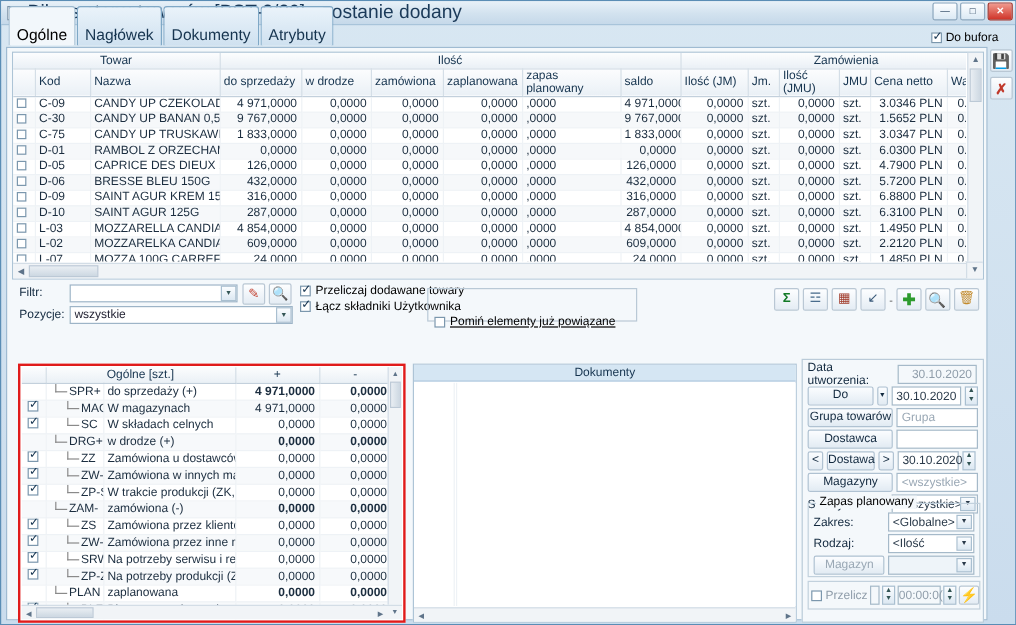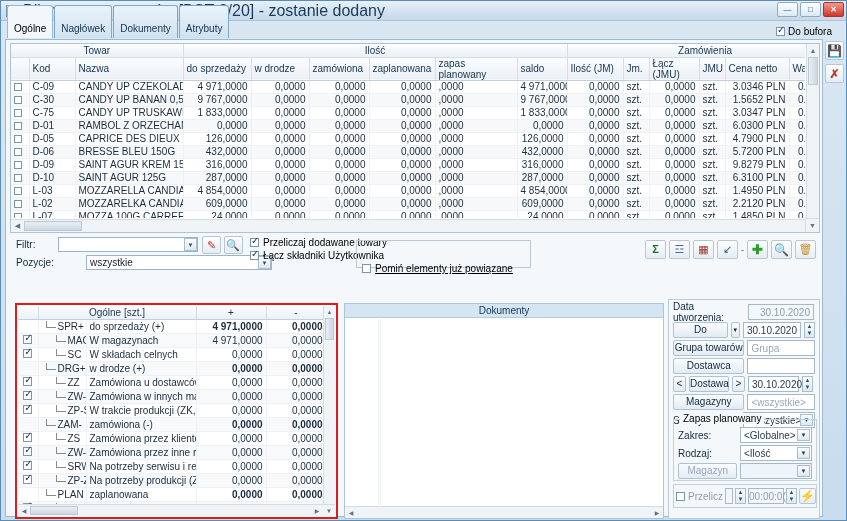--- a/index.html
+++ b/index.html
@@ -47,21 +47,21 @@
   }
 
   
   .tabstrip {
     height: 17px; padding-left: 6px;
     display: flex; align-items: flex-end; gap: 1px;
     position: relative;
   }
   .tab {
     height: 14px; padding: 16px 6px;
-    font-size: 10px; line-height: 14px;
+    font-size: 13px; line-height: 14px;
     border: 1px solid #7fa8c6; border-bottom: none;
     border-radius: 3px 3px 0 0;
     background: linear-gradient(#eaf3fa, #cfe1f0);
     color: #16344f;
   }
   .tab.active {
     background: #f2f7fb;
     border-color: #9bb8ce;
     color: #000;
     position: relative; z-index: 2;
@@ -322,21 +322,21 @@
               <th>Kod</th>
               <th>Nazwa</th>
               <th>do sprzedaży</th>
               <th>w drodze</th>
               <th>zamówiona</th>
               <th>zaplanowana</th>
               <th>zapas planowany</th>
               <th>saldo</th>
               <th>Ilość (JM)</th>
               <th>Jm.</th>
-              <th>Łącz (JMU)</th>
+              <th>Ilość (JMU)</th>
               <th>JMU</th>
               <th>Cena netto</th>
               <th>Wartość</th>
             </tr>
           </thead>
           <tbody id="grid-body">
               <tr>
                 <td><span class="cb"></span></td>
                 <td>C-09</td>
                 <td>CANDY UP CZEKOLADA 1</td>
@@ -445,21 +445,21 @@
                 <td class="num">316,0000</td>
                 <td class="num">0,0000</td>
                 <td class="num">0,0000</td>
                 <td class="num">0,0000</td>
                 <td>,0000</td>
                 <td class="num">316,0000</td>
                 <td class="num">0,0000</td>
                 <td>szt.</td>
                 <td class="num">0,0000</td>
                 <td>szt.</td>
-                <td class="num">9.8279 PLN</td>
+                <td class="num">6.8800 PLN</td>
                 <td class="num">0.00 PLN</td>
               </tr>
               <tr>
                 <td><span class="cb"></span></td>
                 <td>D-10</td>
                 <td>SAINT AGUR 125G</td>
                 <td class="num">287,0000</td>
                 <td class="num">0,0000</td>
                 <td class="num">0,0000</td>
                 <td class="num">0,0000</td>
@@ -540,21 +540,21 @@
     <div class="filterarea">
       <div style="position:absolute;left:6px;top:3px;" class="lbl">Filtr:</div>
       <div class="combo" style="position:absolute;left:48px;top:1px;width:140px;">
         <input class="inp" style="width: 140px;" value="">
         <div class="arrow">▼</div>
       </div>
       <div class="tbtn" style="position:absolute;left:192px;top:0px;color:#c03a2a;">✎</div>
       <div class="tbtn" style="position:absolute;left:214px;top:0px;color:#b06a1a;">🔍</div>
 
       <div style="position:absolute;left:6px;top:21px;" class="lbl">Pozycje:</div>
-      <div class="combo" style="position:absolute;left:48px;top:19px;width:186px;margin-left:28px;">
+      <div class="combo" style="position:absolute;left:48px;top:19px;width:186px;">
         <input class="inp" style="width: 186px;" value="wszystkie">
         <div class="arrow">▼</div>
       </div>
 
       <div style="position:absolute;left:240px;top:1px;">
         <div class="chk">
           <span class="box on"></span>
           <span>Przeliczaj dodawane towary</span>
         </div>
         <div class="chk">

